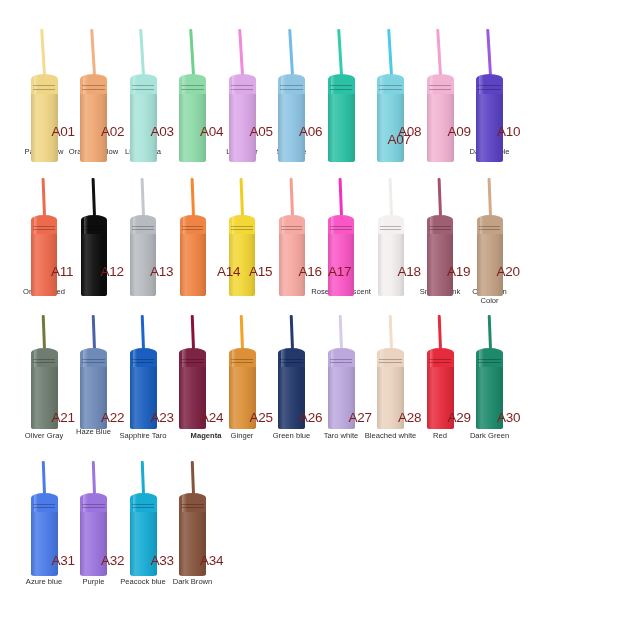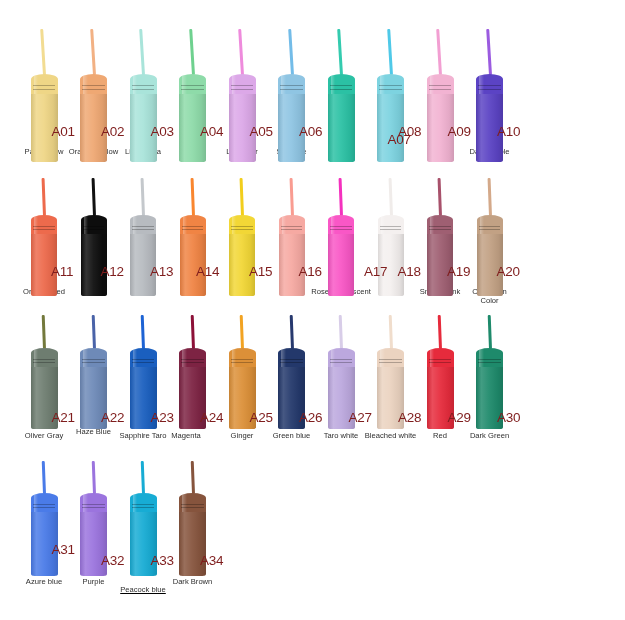--- a/index.html
+++ b/index.html
@@ -388,21 +388,21 @@
               <div class="gloss"></div>
               <div class="ridge r1"></div>
               <div class="ridge r2"></div>
             </div>
             <div class="body" style="width: 26px; height: 62px; background: rgb(240, 132, 68);">
               <div class="shade"></div>
             </div>
           </div>
         </div>
       </div>
-      <div class="code" style="left: 196px; top: 87px; text-align: center;">A14</div>
+      <div class="code" style="left: 217px; top: 87px; text-align: center;">A14</div>
       <div class="namewrap" style="left: 161.5px; top: 111px;">
         <div class="name">Orange</div>
       </div>
       <div class="cell" style="position: absolute; left: 229px; bottom: 0px;">
         <div class="tumbler">
           <div class="straw" style="width: 2.6px; height: 38px; background: rgb(242, 206, 28); transform: rotate(-2.2deg); margin-left: 1px; margin-bottom: -1px;"></div>
           <div class="vessel">
             <div class="lid" style="width: 26px; height: 19px; background: rgb(242, 215, 54);">
               <div class="gloss"></div>
               <div class="ridge r1"></div>
@@ -445,21 +445,21 @@
               <div class="gloss"></div>
               <div class="ridge r1"></div>
               <div class="ridge r2"></div>
             </div>
             <div class="body" style="width: 26px; height: 62px; background: rgb(249, 87, 198);">
               <div class="shade"></div>
             </div>
           </div>
         </div>
       </div>
-      <div class="code" style="left: 364px; top: 87px; text-align: right;">A17</div>
+      <div class="code" style="left: 328px; top: 87px; text-align: right;">A17</div>
       <div class="namewrap" style="left: 310px; top: 111px;">
         <div class="name">Rose Fluorescent</div>
       </div>
       <div class="cell" style="position: absolute; left: 377.5px; bottom: 0px;">
         <div class="tumbler">
           <div class="straw" style="width: 2.6px; height: 38px; background: rgb(240, 236, 234); transform: rotate(-2.2deg); margin-left: 1px; margin-bottom: -1px;"></div>
           <div class="vessel">
             <div class="lid" style="width: 26px; height: 19px; background: rgb(244, 240, 239);">
               <div class="gloss"></div>
               <div class="ridge r1"></div>
@@ -582,21 +582,21 @@
               <div class="ridge r1"></div>
               <div class="ridge r2"></div>
             </div>
             <div class="body" style="width: 27px; height: 62px; background: rgb(125, 35, 67);">
               <div class="shade"></div>
             </div>
           </div>
         </div>
       </div>
       <div class="code" style="left: 200px; top: 96px;">A24</div>
-      <div class="namewrap" style="left: 155px; top: 118px;">
+      <div class="namewrap" style="left: 175px; top: 118px; font-weight: bold;">
         <div class="name">Magenta</div>
       </div>
       <div class="cell" style="position: absolute; left: 228.5px; bottom: 0px;">
         <div class="tumbler">
           <div class="straw" style="width: 2.6px; height: 34px; background: rgb(242, 163, 34); transform: rotate(-2.2deg); margin-left: 1px; margin-bottom: -1px;"></div>
           <div class="vessel">
             <div class="lid" style="width: 27px; height: 19px; background: rgb(220, 144, 56);">
               <div class="gloss"></div>
               <div class="ridge r1"></div>
               <div class="ridge r2"></div>
@@ -716,21 +716,21 @@
               <div class="gloss"></div>
               <div class="ridge r1"></div>
               <div class="ridge r2"></div>
             </div>
             <div class="body" style="width: 27px; height: 64px; background: rgb(74, 123, 232);">
               <div class="shade"></div>
             </div>
           </div>
         </div>
       </div>
-      <div class="code" style="left: 51.5px; top: 82px;">A31</div>
+      <div class="code" style="left: 51.5px; top: 93px;">A31</div>
       <div class="namewrap" style="left: 13px; top: 118px;">
         <div class="name">Azure blue</div>
       </div>
       <div class="cell" style="position: absolute; left: 80px; bottom: 0px;">
         <div class="tumbler">
           <div class="straw" style="width: 2.6px; height: 33px; background: rgb(155, 116, 222); transform: rotate(-2.2deg); margin-left: 1px; margin-bottom: -1px;"></div>
           <div class="vessel">
             <div class="lid" style="width: 27px; height: 19px; background: rgb(155, 116, 222);">
               <div class="gloss"></div>
               <div class="ridge r1"></div>
@@ -755,21 +755,21 @@
               <div class="ridge r1"></div>
               <div class="ridge r2"></div>
             </div>
             <div class="body" style="width: 27px; height: 64px; background: rgb(23, 172, 212);">
               <div class="shade"></div>
             </div>
           </div>
         </div>
       </div>
       <div class="code" style="left: 150.5px; top: 93px;">A33</div>
-      <div class="namewrap" style="left: 112px; top: 126px; text-decoration: underline;">
+      <div class="namewrap" style="left: 112px; top: 118px;">
         <div class="name">Peacock blue</div>
       </div>
       <div class="cell" style="position: absolute; left: 179px; bottom: 0px;">
         <div class="tumbler">
           <div class="straw" style="width: 2.6px; height: 33px; background: rgb(134, 84, 61); transform: rotate(-2.2deg); margin-left: 1px; margin-bottom: -1px;"></div>
           <div class="vessel">
             <div class="lid" style="width: 27px; height: 19px; background: rgb(134, 84, 61);">
               <div class="gloss"></div>
               <div class="ridge r1"></div>
               <div class="ridge r2"></div>

